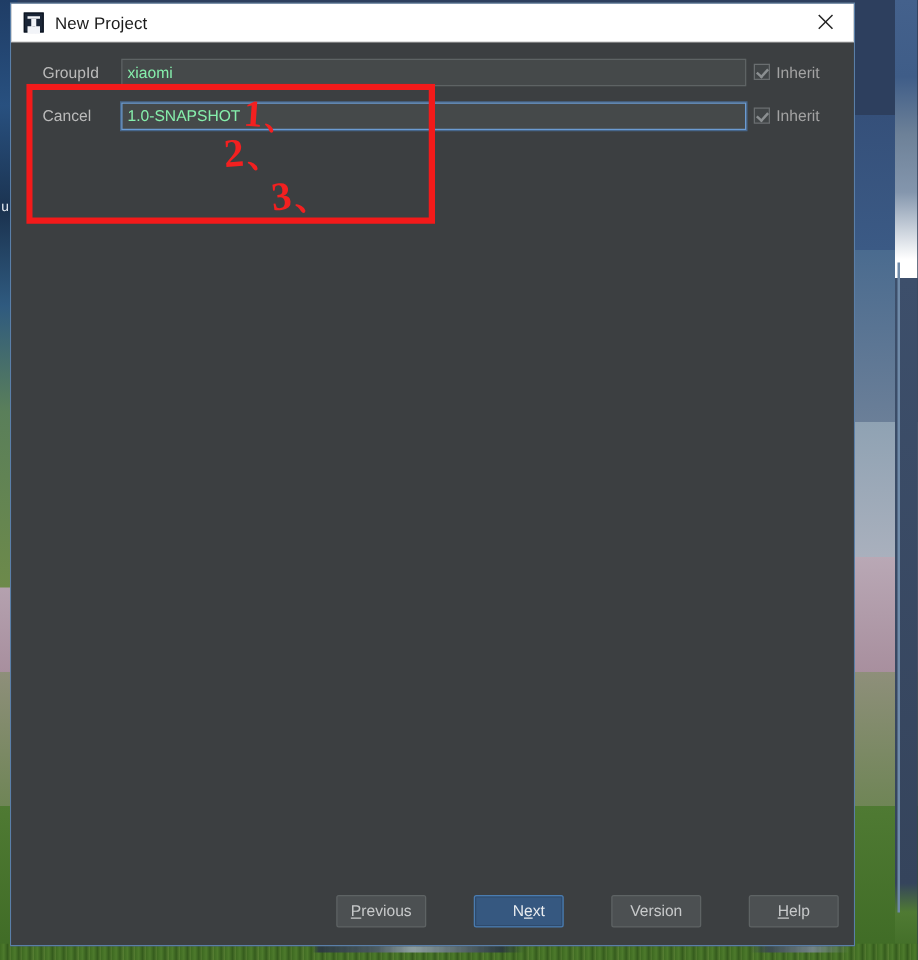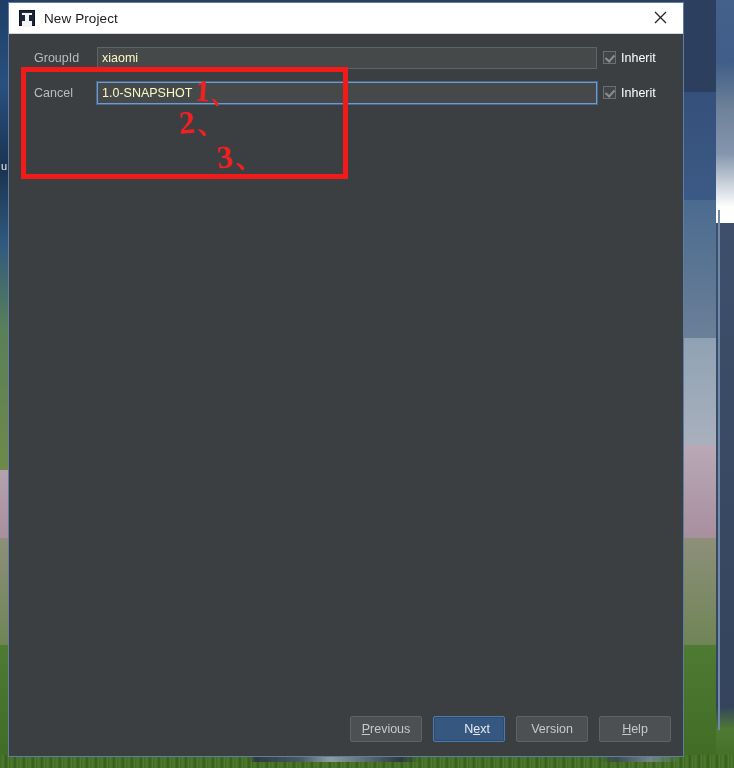--- a/index.html
+++ b/index.html
@@ -180,21 +180,21 @@
     font-size: 12.5px;
     color: #bbbbbb;
     box-sizing: border-box;
     flex: none;
   }
   .form-input {
     height: 22px;
     background: #45494a;
     border: 1px solid #5e6364;
     box-sizing: border-box;
-    color: #fef9c3;
+    color: #86efac;
     font-size: 12.5px;
     font-family: "Liberation Sans", sans-serif;
     padding: 0 4px;
     line-height: 20px;
     outline: none;
     flex: 1;
     margin-right: 6px;
   }
   .form-input.focused {
     border: 1px solid #6b9bd2;
@@ -220,21 +220,21 @@
     content: "";
     position: absolute;
     left: 3px; top: 1px;
     width: 4px; height: 7px;
     border: solid #8b8f91;
     border-width: 0 2px 2px 0;
     transform: rotate(42deg);
   }
   .inherit-label {
     font-size: 12.5px;
-    color: #ffffff;
+    color: #a3a3a3;
   }
 
   
   #annot-rect {
     position: absolute;
     left: 12px;
     top: 33px;
     width: 327px;
     height: 112px;
     border: 5px solid #f31a1a;
@@ -268,20 +268,21 @@
     border: 1px solid #5e6364;
     border-radius: 2px;
     color: #c7c9ca;
     font-size: 12.5px;
     font-family: "Liberation Sans", sans-serif;
     display: flex;
     align-items: center;
     justify-content: center;
     box-sizing: border-box;
     cursor: pointer;
+    margin-left: 27px;
   }
   .btn.primary {
     background: #365880;
     border: 1px solid #4a7cb0;
     color: #e9ecef;
     box-shadow: 0 0 0 1px #2f4a6b inset;
     padding-left: 16px;
   }
   .mn { text-decoration: underline; }
 </style>

